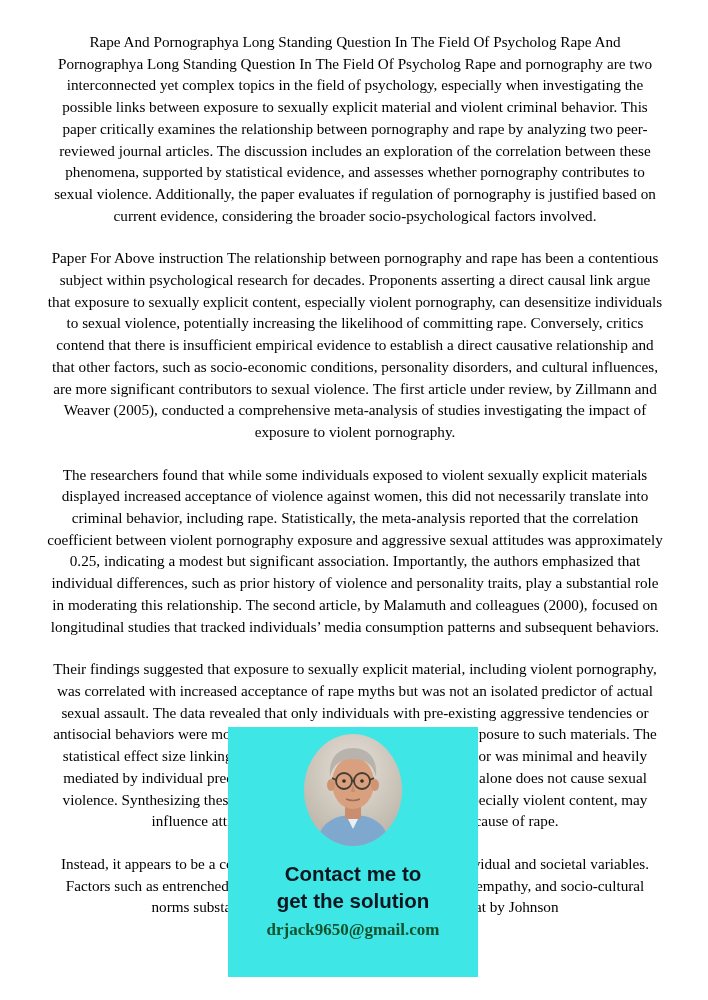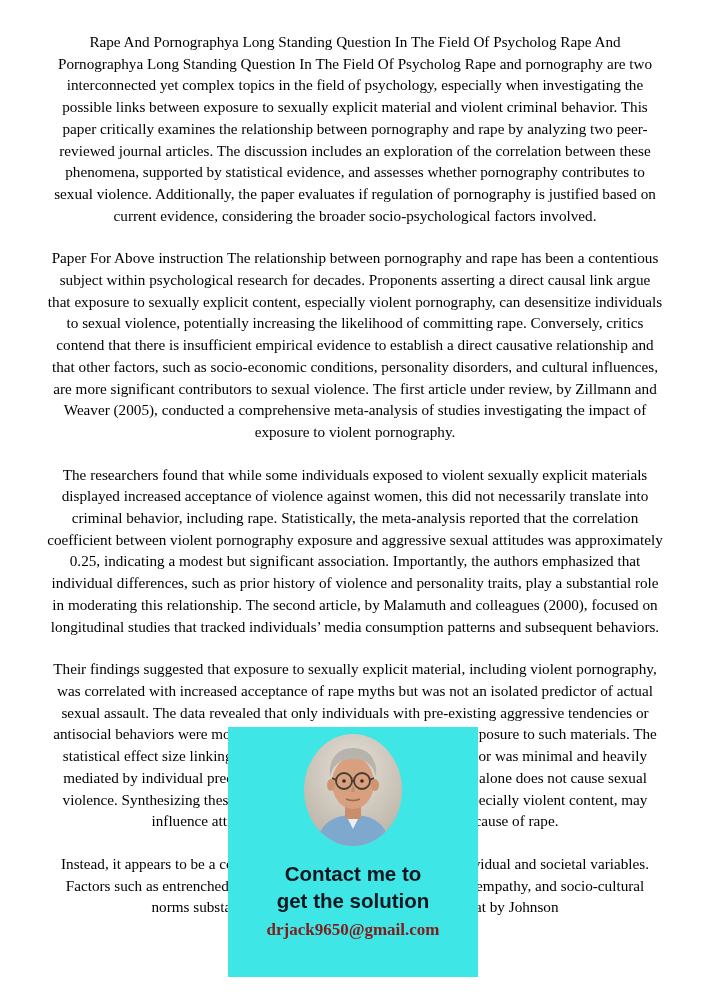--- a/index.html
+++ b/index.html
@@ -56,21 +56,21 @@
     font-size: 20.5px;
     line-height: 27px;
     color: #0e1620;
     text-align: center;
   }
   .email {
     margin-top: 6px;
     font-family: "Liberation Serif", serif;
     font-weight: 700;
     font-size: 17px;
-    color: #7f1d1d;
+    color: #14532d;
     text-align: center;
     cursor: pointer;
   }
 </style>
 </head>
 <body>
 
 <div class="screen">
 
   <div class="text-col">

